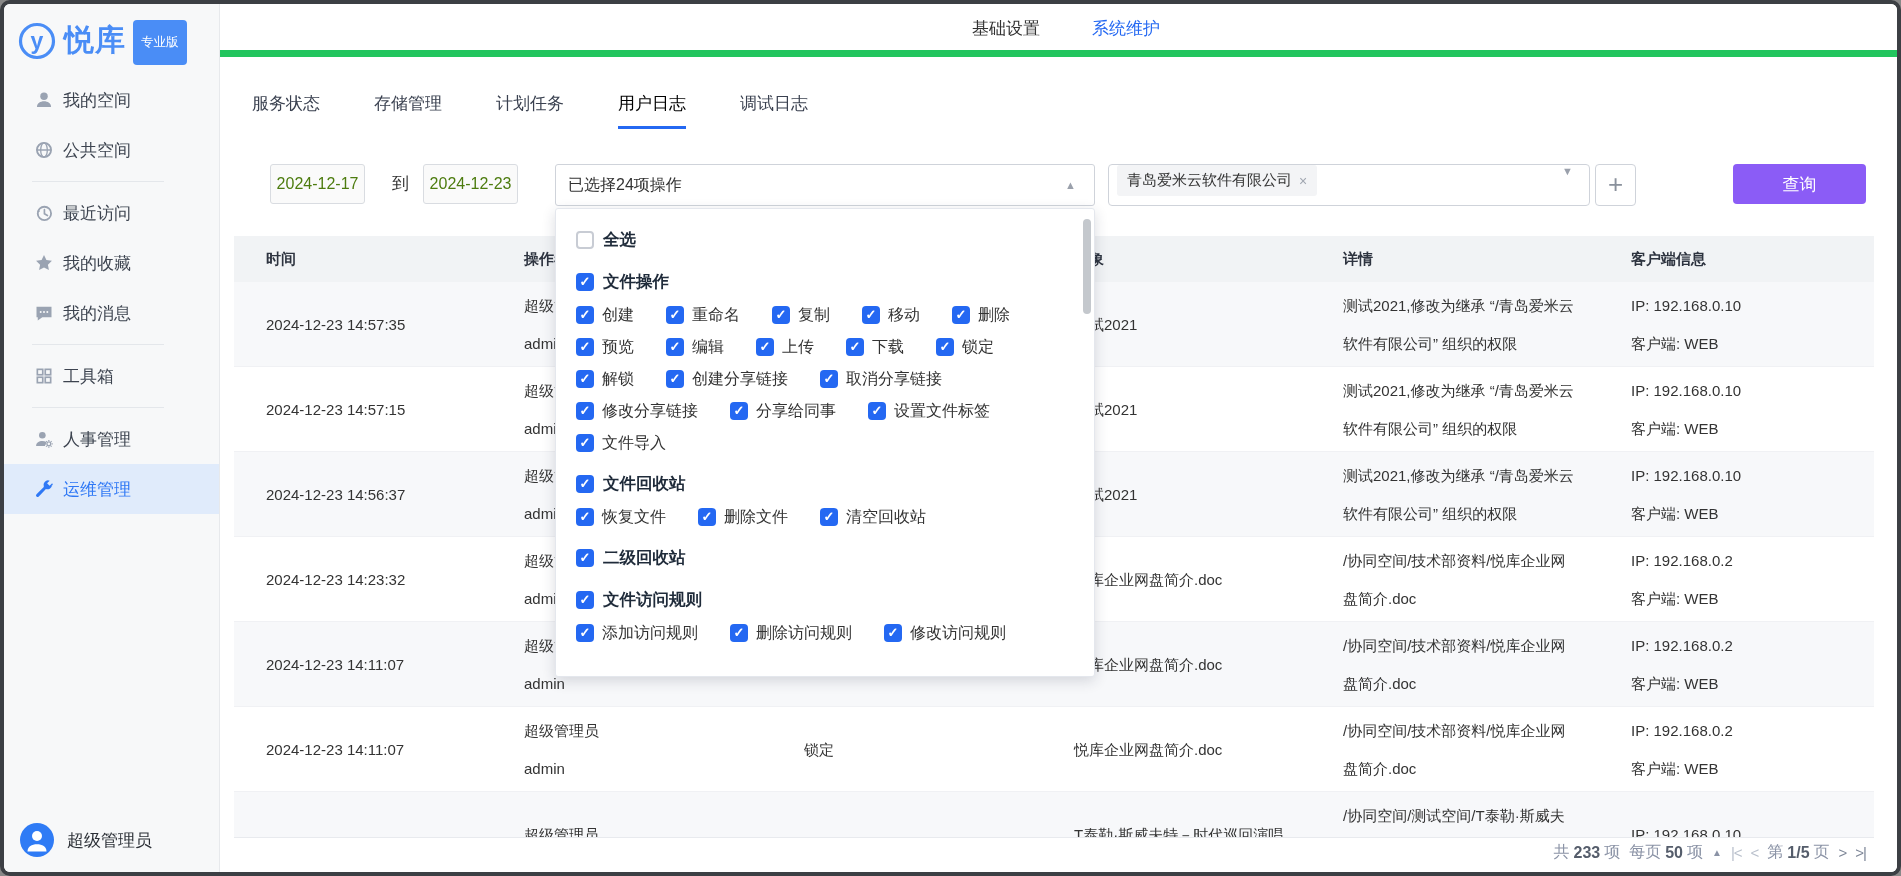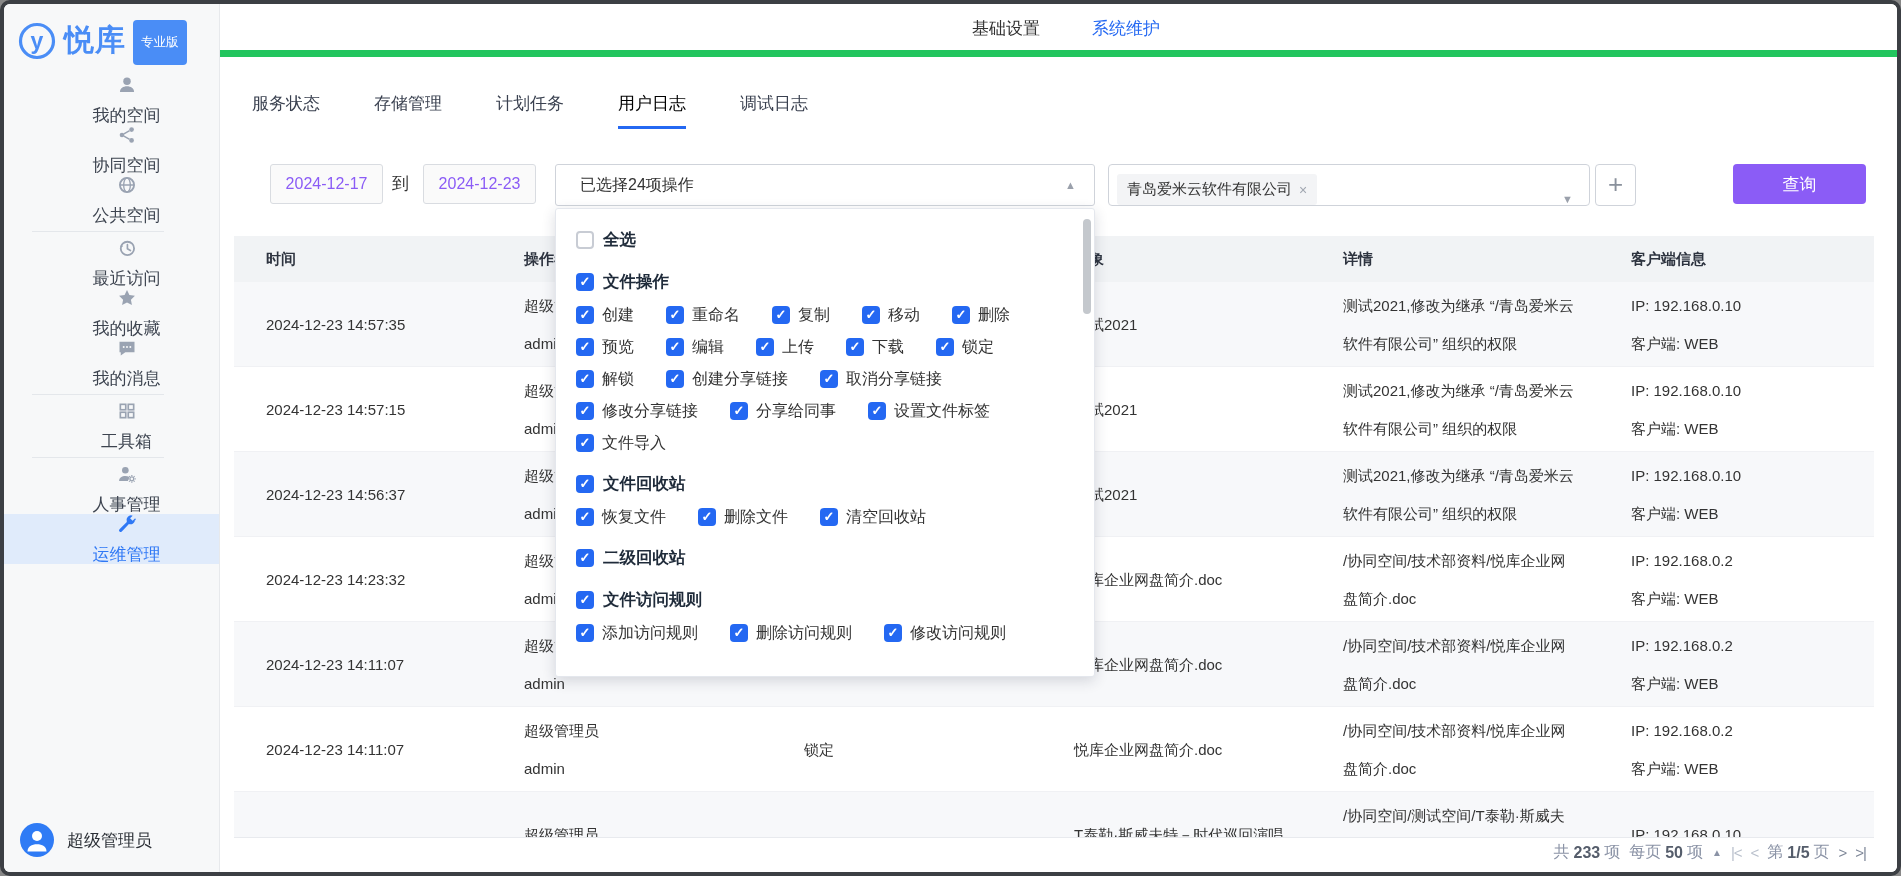--- a/index.html
+++ b/index.html
@@ -6,48 +6,48 @@
   body { width: 1901px; height: 876px; margin: 0; font-family: "Liberation Sans", sans-serif; background:#888; }
   .window{ position:absolute; left:0; top:0; width:1901px; height:876px; border:4px solid #3c3f44;
            border-radius:10px; background:#fff; overflow:hidden; }
 
   
   .sidebar{ position:absolute; left:0; top:0; bottom:0; width:216px; background:#f7f8f9; border-right:1px solid #e7e9ec; }
   .logo{ display:flex; align-items:center; gap:7px; padding:12px 0 0 13px; }
   .logo-brand{ font-size:30px; font-weight:bold; color:#4a8df6; letter-spacing:1px; }
   .logo-badge{ background:#4a8df6; color:#fff; font-size:12.5px; padding:14px 8px; border-radius:4px; margin-top:4px;}
   .nav{ margin-top:10px; }
-  .nav-item{ height:50px; display:flex; align-items:center; padding-left:30px; gap:9px; font-size:17px; color:#3d4450; cursor:pointer;flex-direction:column; }
+  .nav-item{ height:50px; display:flex; align-items:center; padding-left:30px; gap:9px; font-size:17px; color:#3d4450; cursor:pointer; }
   .nav-item .ic{ width:20px; height:20px; color:#9aa3b2; flex:0 0 20px; }
   .nav-item.active{ background:#e0ebfb; color:#2f78f5; }
   .nav-item.active .ic{ color:#2f78f5; }
   .nav-div{ height:1px; background:#e4e7eb; margin:6px 55px 6px 28px; }
   .user{ position:absolute; left:16px; bottom:8px; height:48px; display:flex; align-items:center; gap:13px; font-size:17px; color:#2b2f36; }
 
   
   .main{ position:absolute; left:216px; top:0; right:0; bottom:0; background:#fff; }
   .header{ height:53px; border-bottom:7px solid #22c55e; position:relative; }
   .topnav-item{ position:absolute; top:13px; font-size:17px; color:#333; cursor:pointer; }
   .topnav-item.n0{ left:752px; }
   .topnav-item.n1{ left:872px; color:#2468f2; }
 
   .tabs{ position:absolute; left:32px; top:53px; height:72px; display:flex; gap:54px; align-items:flex-end; }
   .tab{ padding-bottom:14px; font-size:17px; color:#3a4150; cursor:pointer; }
   .tab.active{ color:#000000; border-bottom:3px solid #2468f2; padding-bottom:11px; }
 
   
-  .date-input{ position:absolute; top:160px; width:113px; height:40px; background:#fafafa; border:1px solid #d9dce1;
-               border-radius:3px; text-align:center; line-height:38px; font-size:16px; color:#8b5cf6; }
+  .date-input{ position:absolute; top:160px; width:95px; height:40px; background:#fafafa; border:1px solid #d9dce1;
+               border-radius:3px; text-align:center; line-height:38px; font-size:16px; color:#4d7c0f; }
   .d1{ left:50px; } .d2{ left:203px; }
   .to-label{ position:absolute; left:172px; top:160px; height:40px; line-height:40px; font-size:17px; color:#333; }
   .ops-select{ position:absolute; left:335px; top:160px; width:540px; height:42px; background:#fff; border:1px solid #cfd3da;
-               border-radius:3px; line-height:40px; font-size:16px; color:#333; padding-left:24px; cursor:pointer; }
+               border-radius:3px; line-height:40px; font-size:16px; color:#333; padding-left:12px; cursor:pointer; }
   .ops-select .arr{ position:absolute; right:18px; top:0; color:#9aa0ab; font-size:11px; }
   .company-select{ position:absolute; left:888px; top:160px; width:482px; height:42px; background:#fff; border:1px solid #cfd3da;
-                   border-radius:4px; display:flex; align-items:flex-end; padding-left:8px; cursor:pointer; }
+                   border-radius:4px; display:flex; align-items:flex-start; padding-left:8px; cursor:pointer; }
   .company-tag{ background:#f3f4f6; border-radius:3px; padding:6px 10px; font-size:15px; color:#333; display:flex; align-items:center; gap:7px;}
   .company-tag .x{ color:#a0a6b0; font-size:14px; cursor:pointer; }
   .company-select .arr{ position:absolute; right:16px; color:#9aa0ab; font-size:11px; }
   .plus-btn{ position:absolute; left:1375px; top:160px; width:41px; height:42px; border:1px solid #cfd3da; border-radius:4px;
              background:#fff; text-align:center; line-height:38px; font-size:26px; color:#8a919c; cursor:pointer; }
   .search-btn{ position:absolute; left:1513px; top:160px; width:133px; height:40px; background:#8b5cf6; color:#fff;
                border:none; border-radius:4px; font-size:17px; cursor:pointer; font-family:"Liberation Sans",sans-serif; }
 
   
   .dd-panel{ position:absolute; left:335px; top:204px; width:540px; height:469px; background:#fff; z-index:5;
@@ -105,31 +105,20 @@
 
     <div class="nav">
       <div class="nav-item">
         <svg class="ic" viewBox="0 0 24 24">
             <g fill="currentColor">
               <circle cx="12" cy="7.5" r="4.5"></circle>
               <path d="M3.5 20.5c0-4.5 4-7 8.5-7s8.5 2.5 8.5 7z"></path>
             </g>
           </svg>
         <span>我的空间</span>
-      </div>
-      <div class="nav-item">
-        <svg class="ic" viewBox="0 0 24 24">
-            <g fill="currentColor">
-              <circle cx="6" cy="12" r="2.8"></circle>
-              <circle cx="17.5" cy="5.5" r="2.8"></circle>
-              <circle cx="17.5" cy="18.5" r="2.8"></circle>
-            </g>
-            <path d="M8.3 10.7l6.8-4M8.3 13.3l6.8 4" stroke="currentColor" stroke-width="1.8" fill="none"></path>
-          </svg>
-        <span>协同空间</span>
       </div>
       <div class="nav-item">
         <svg class="ic" viewBox="0 0 24 24">
             <circle cx="12" cy="12" r="8.5" fill="none" stroke="currentColor" stroke-width="2.2"></circle>
             <ellipse cx="12" cy="12" rx="4" ry="8.5" fill="none" stroke="currentColor" stroke-width="1.6"></ellipse>
             <path d="M3.5 12h17" stroke="currentColor" stroke-width="1.6"></path>
           </svg>
         <span>公共空间</span>
       </div>
       <div class="nav-div"></div>

